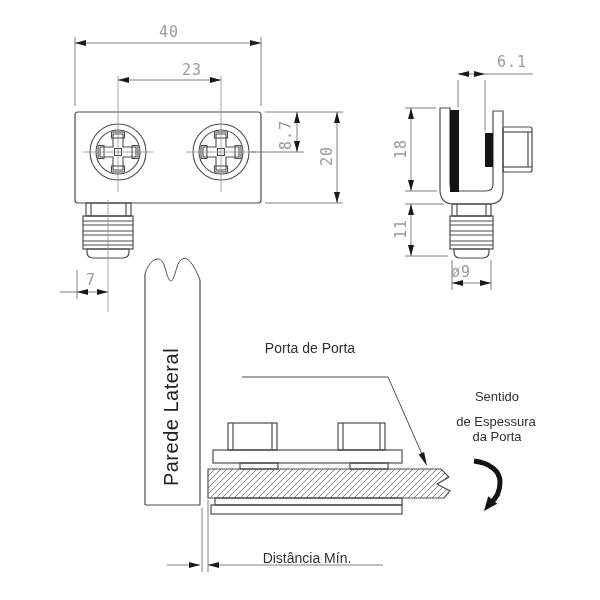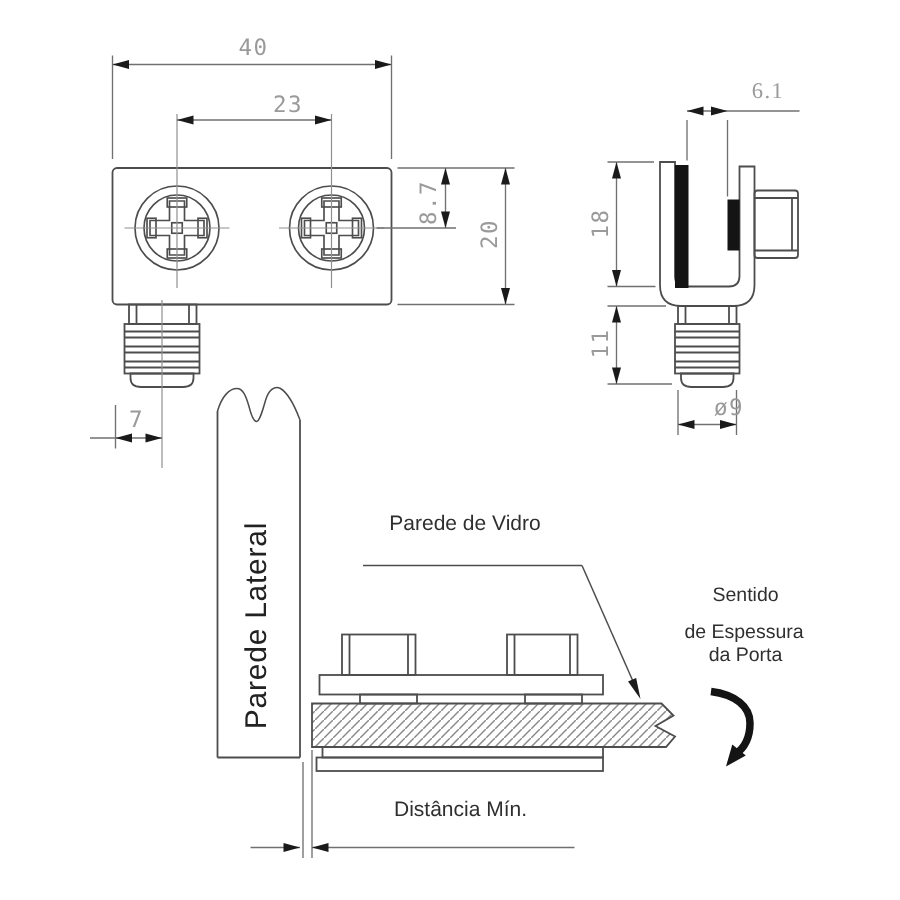--- a/index.html
+++ b/index.html
@@ -227,28 +227,28 @@
     <polygon fill="#141414" points="484,511 488.2,496.3 497.2,503.7"></polygon>
   </g>
 </svg>
 
   <span class="label dim" style="left:169px;top:32px;">40</span>
   <span class="label dim" style="left:168px;top:70px;margin-left:24px;">23</span>
   <span class="label dim rot" style="left:286px;top:135px;">8.7</span>
   <span class="label dim rot" style="left:327px;top:156px;">20</span>
   <span class="label dim" style="left:91px;top:280px;">7</span>
 
-  <span class="label dim" style="left:512px;top:62px;font-family:Liberation Serif, serif;">6.1</span>
+  <span class="label dim" style="left:512px;top:62px;">6.1</span>
   <span class="label dim rot" style="left:401px;top:149px;">18</span>
   <span class="label dim rot" style="left:401px;top:229px;">11</span>
-  <span class="label dim" style="left:486px;top:272px;">ø9</span>
+  <span class="label dim" style="left:461px;top:272px;">ø9</span>
 
   <span class="label wall-label rot" style="left:171px;top:417px;">Parede Lateral</span>
 
-  <span class="label anno" style="left:310px;top:348px;">Parede de Vidro</span>
+  <span class="label anno" style="left:310px;top:348px;">Porta de Porta</span>
 
   <span class="label anno small" style="left:497px;top:396px;">Sentido</span>
   <span class="label anno small" style="left:496px;top:421px;">de Espessura</span>
   <span class="label anno small" style="left:497px;top:436px;">da Porta</span>
 
-  <span class="label anno" style="left:307px;top:539px;">Distância Mín.</span>
+  <span class="label anno" style="left:307px;top:558px;">Distância Mín.</span>
 
 </div>
 
 </body></html>

